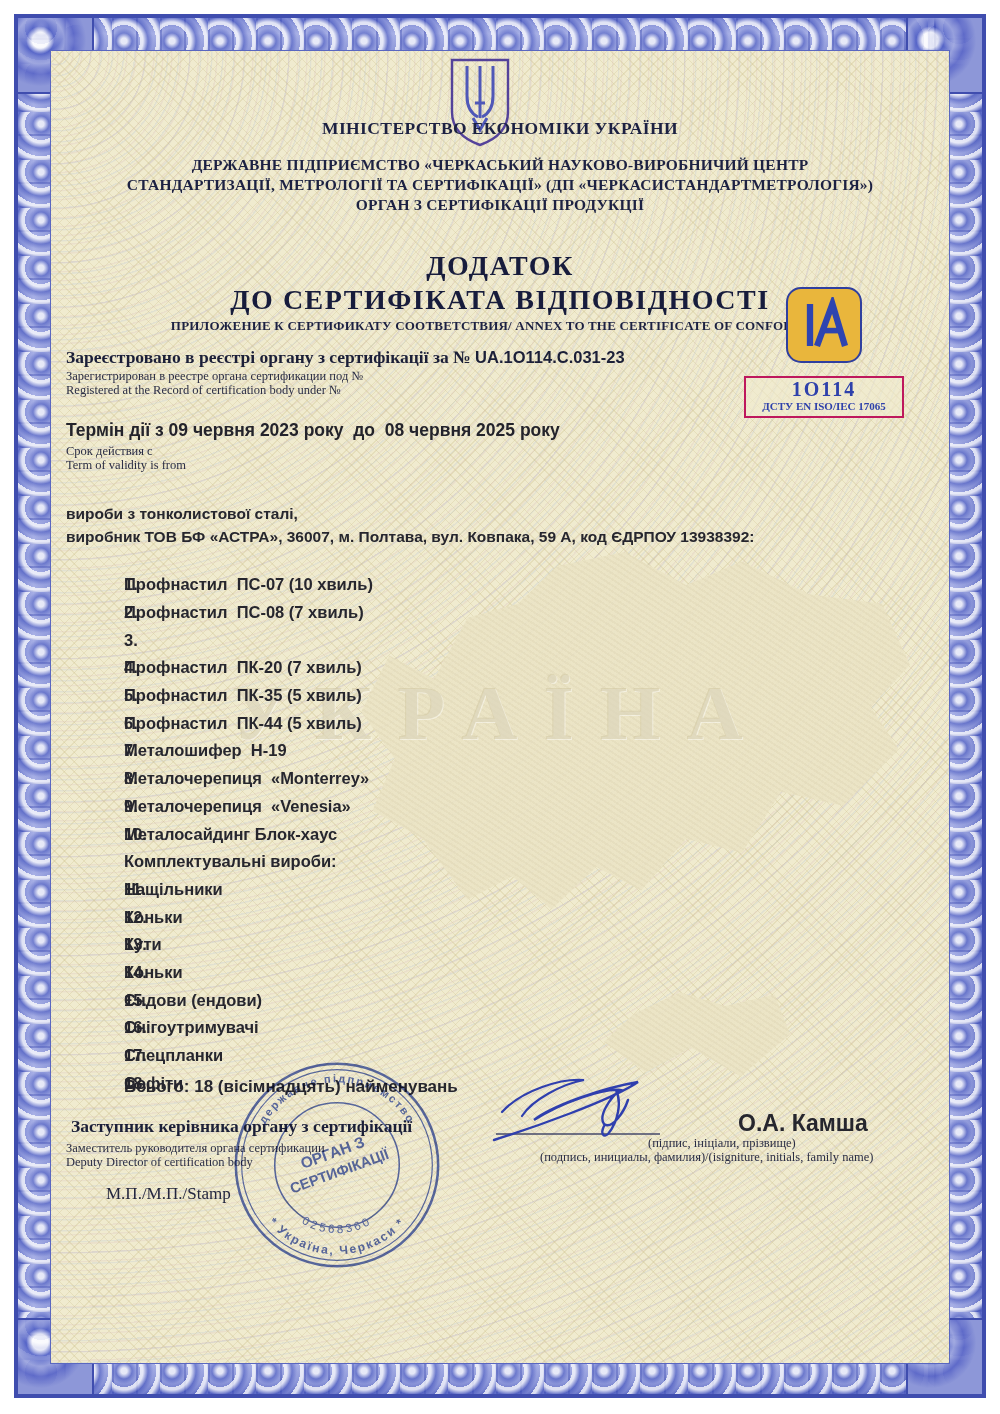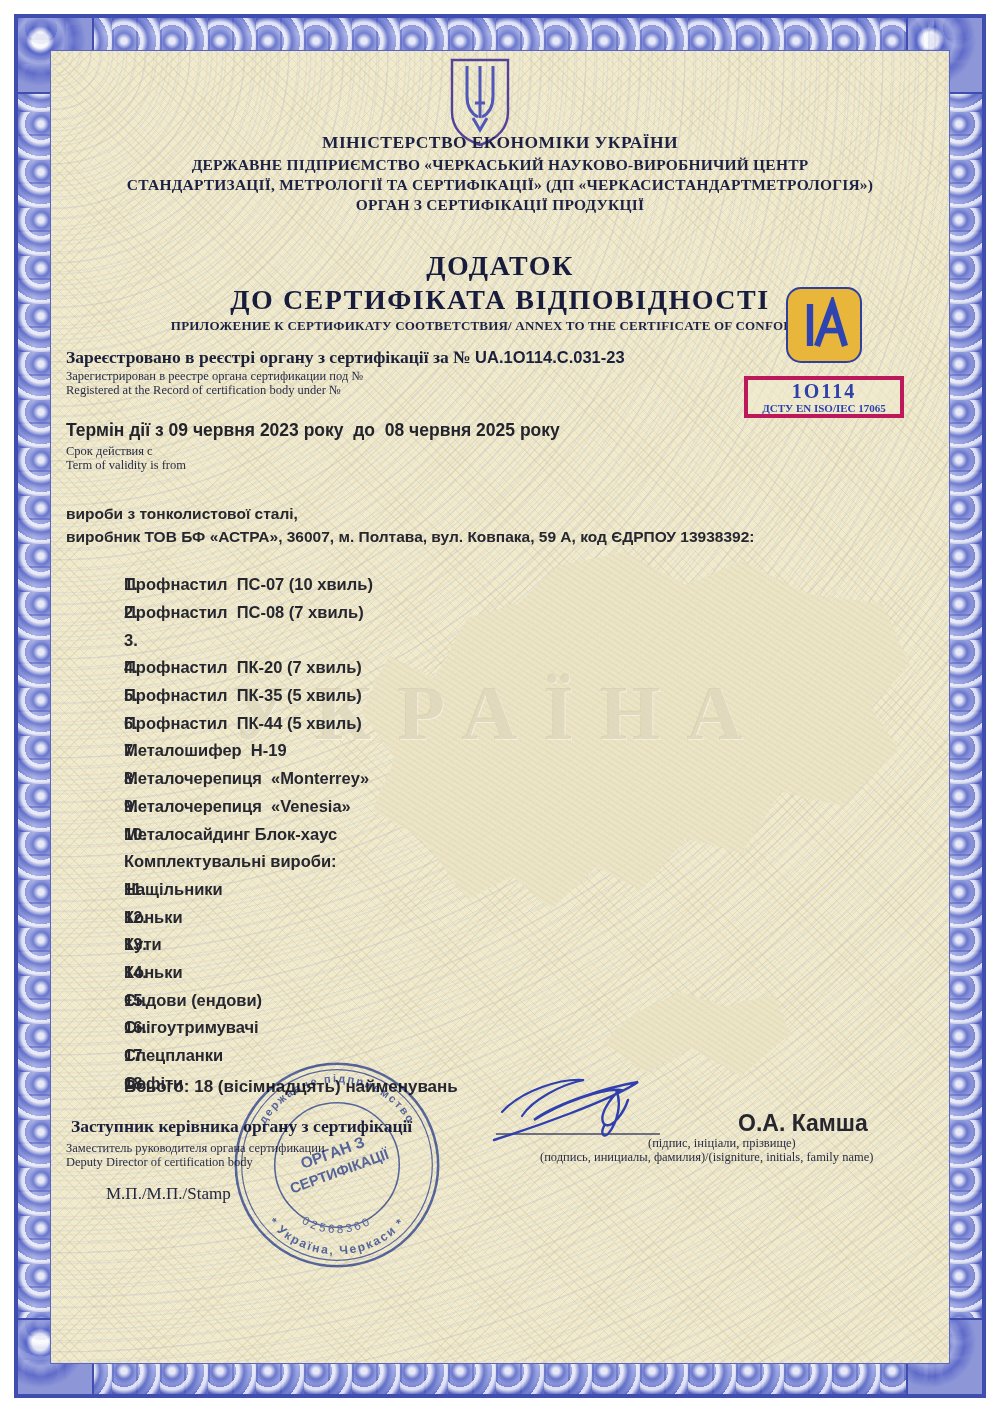--- a/index.html
+++ b/index.html
@@ -71,21 +71,21 @@
   .row .num { width:46px; padding-left:58px; }
   .row .lbl { white-space:pre; padding-left:0px; }
   .total { left:124px; top:1077px; font-family:"Liberation Sans", sans-serif; font-weight:bold; font-size:17px; color:#26262e; }
 
   .pos-ua { font-weight:bold; font-size:17.5px; color:#1b1f38; }
   .mp { font-size:17px; color:#23263f; }
   .name { font-family:"Liberation Sans", sans-serif; font-weight:bold; font-size:23px; color:#26262e; }
 
   .goldmark { position:absolute; left:786px; top:287px; width:76px; height:76px; background:#e9b63c;
     border-radius:15px; border:2px solid #2f3f9f; display:flex; align-items:center; justify-content:center; }
-  .stdbox { position:absolute; left:744px; top:376px; width:160px; height:42px; border:4px solid #be185d;
+  .stdbox { position:absolute; left:744px; top:376px; width:160px; height:42px; border:2px solid #be185d;
     background:rgba(240,235,207,.6); text-align:center; color:#2e41ab; }
   .stdbox .code { font-size:20px; font-weight:bold; letter-spacing:2px; line-height:22px; }
   .stdbox .std { font-size:11px; font-weight:bold; line-height:13px; }
 
   .stamp-wrap { position:absolute; left:230px; top:1058px; width:214px; height:214px; opacity:.82; mix-blend-mode:multiply; }
   .sig-wrap { position:absolute; left:492px; top:1072px; width:180px; height:72px; }
 </style>
 </head>
 <body>
 
@@ -112,21 +112,21 @@
     <path d="M5,4 H61 V56 C61,74 47,84 33,89 C19,84 5,74 5,56 Z" fill="none" stroke="#54429a" stroke-width="2.4"></path>
     <g fill="none" stroke="#4f58b8" stroke-width="3">
       <path d="M33,10 V62"></path>
       <path d="M20,10 V40 C20,52 25,58 31,61"></path>
       <path d="M46,10 V40 C46,52 41,58 35,61"></path>
       <path d="M26,62 L33,74 L40,62"></path>
       <path d="M28,47 H38"></path>
     </g>
   </svg>
 
-  <div class="t ctr hdr1" style="top:132px;">МІНІСТЕРСТВО ЕКОНОМІКИ УКРАЇНИ</div>
+  <div class="t ctr hdr1" style="top:118px;">МІНІСТЕРСТВО ЕКОНОМІКИ УКРАЇНИ</div>
   <div class="t ctr hdr2" style="top:156px;">ДЕРЖАВНЕ ПІДПРИЄМСТВО «ЧЕРКАСЬКИЙ НАУКОВО-ВИРОБНИЧИЙ ЦЕНТР</div>
   <div class="t ctr hdr2" style="top:176px;">СТАНДАРТИЗАЦІЇ, МЕТРОЛОГІЇ ТА СЕРТИФІКАЦІЇ» (ДП «ЧЕРКАСИСТАНДАРТМЕТРОЛОГІЯ»)</div>
   <div class="t ctr hdr2" style="top:196px;">ОРГАН З СЕРТИФІКАЦІЇ ПРОДУКЦІЇ</div>
 
   <div class="t ctr title" style="top:250px;">ДОДАТОК</div>
   <div class="t ctr title" style="top:284px;">ДО СЕРТИФІКАТА ВІДПОВІДНОСТІ</div>
   <div class="t ctr subtitle" style="top:318px;">ПРИЛОЖЕНИЕ К СЕРТИФИКАТУ СООТВЕТСТВИЯ/ ANNEX TO THE CERTIFICATE OF CONFORMITY</div>
 
   <div class="goldmark">
     <svg width="56" height="56" viewBox="0 0 80 80">

